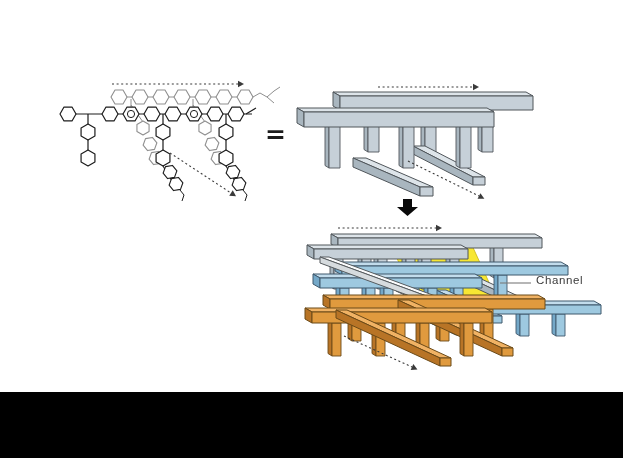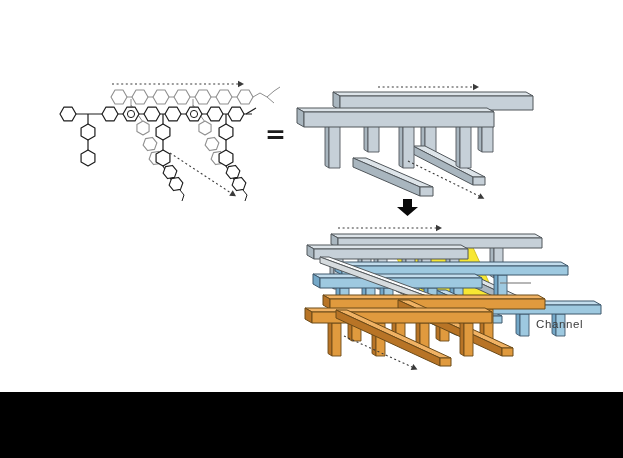--- a/index.html
+++ b/index.html
@@ -12,21 +12,20 @@
   .equals{
     position:absolute;left:265px;top:122px;width:28px;
     font-family:"DejaVu Sans", sans-serif;
     font-size:25px;font-weight:bold;color:var(--ink,#111);
     letter-spacing:0;line-height:1;
   }
   .channel-label{
     position:absolute;left:536px;top:274px;
     font-size:11.5px;color:var(--label_text,#3a3a3a);
     letter-spacing:0.6px;
-    margin-top:44px;
   }
   .bottom-bar{
     position:absolute;left:0;top:392px;width:623px;height:66px;
     background:var(--bottom_bar,#000);
   }
 </style>
 </head>
 <body>
 
 <div class="canvas">

